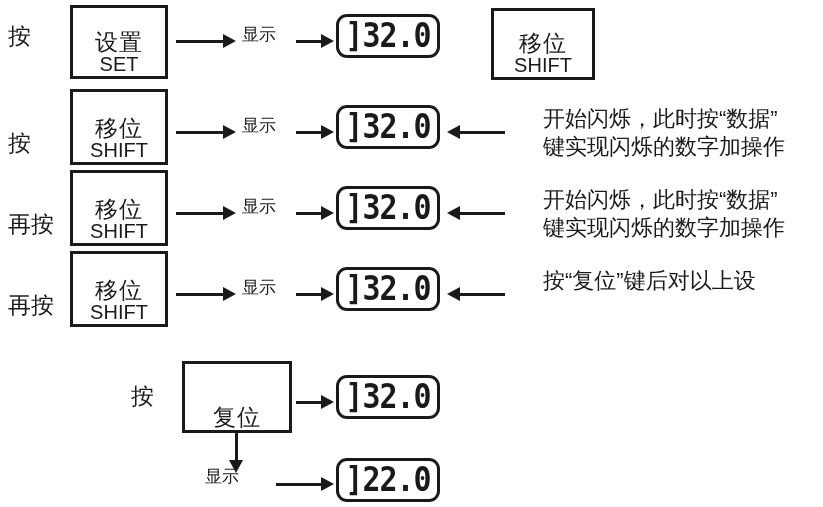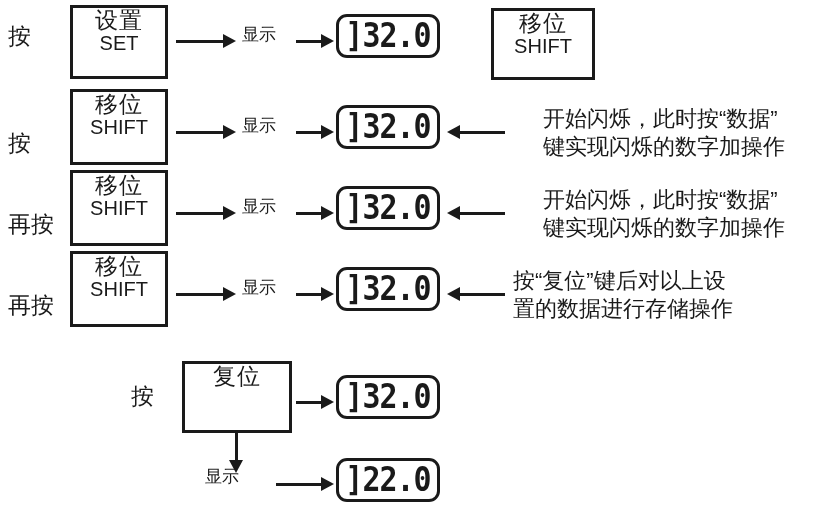--- a/index.html
+++ b/index.html
@@ -12,21 +12,21 @@
 
   
   .press-label{
     font-size:23px;line-height:1;white-space:nowrap;
     display:flex;align-items:center;
   }
 
   
   .keybox{
     border:3px solid #1a1a1a;background:#fff;
-    display:flex;flex-direction:column;align-items:center;justify-content:flex-start;
+    display:flex;flex-direction:column;align-items:center;justify-content:flex-end;
     box-sizing:border-box;
   }
   .keybox .cn{font-size:23px;line-height:1.08;letter-spacing:1px;}
   .keybox .en{font-size:20px;line-height:1.08;letter-spacing:0px;}
 
   
   .arrow-right{display:flex;align-items:center;}
   .arrow-right .shaft{height:3px;background:#1a1a1a;}
   .arrow-right .head{
     width:0;height:0;border-top:7px solid transparent;border-bottom:7px solid transparent;
@@ -184,23 +184,22 @@
 
 <div class="abs lcd" style="left:336px;top:267px;width:104px;height:44px;">
   <span class="digits">]32.0</span>
 </div>
 
 <div class="abs arrow-left" style="left:447px;top:287px;">
   <span class="head"></span>
     <span class="shaft" style="width:46px;"></span>
 </div>
 
-<div class="abs note" style="left:473px;top:267px;">
+<div class="abs note" style="left:503px;top:267px;">
   <div>按“复位”键后对以上设</div>
-  <div>置的数据进行存储操作</div>
 </div>
 
 <div class="abs press-label" style="left:131px;top:385px;">按</div>
 
 <div class="abs keybox" style="left:182px;top:361px;width:110px;height:72px;">
   <span class="cn">复位</span>
 </div>
 
 <div class="abs arrow-right" style="left:296px;top:395px;">
   <span class="shaft" style="width:26px;"></span>

